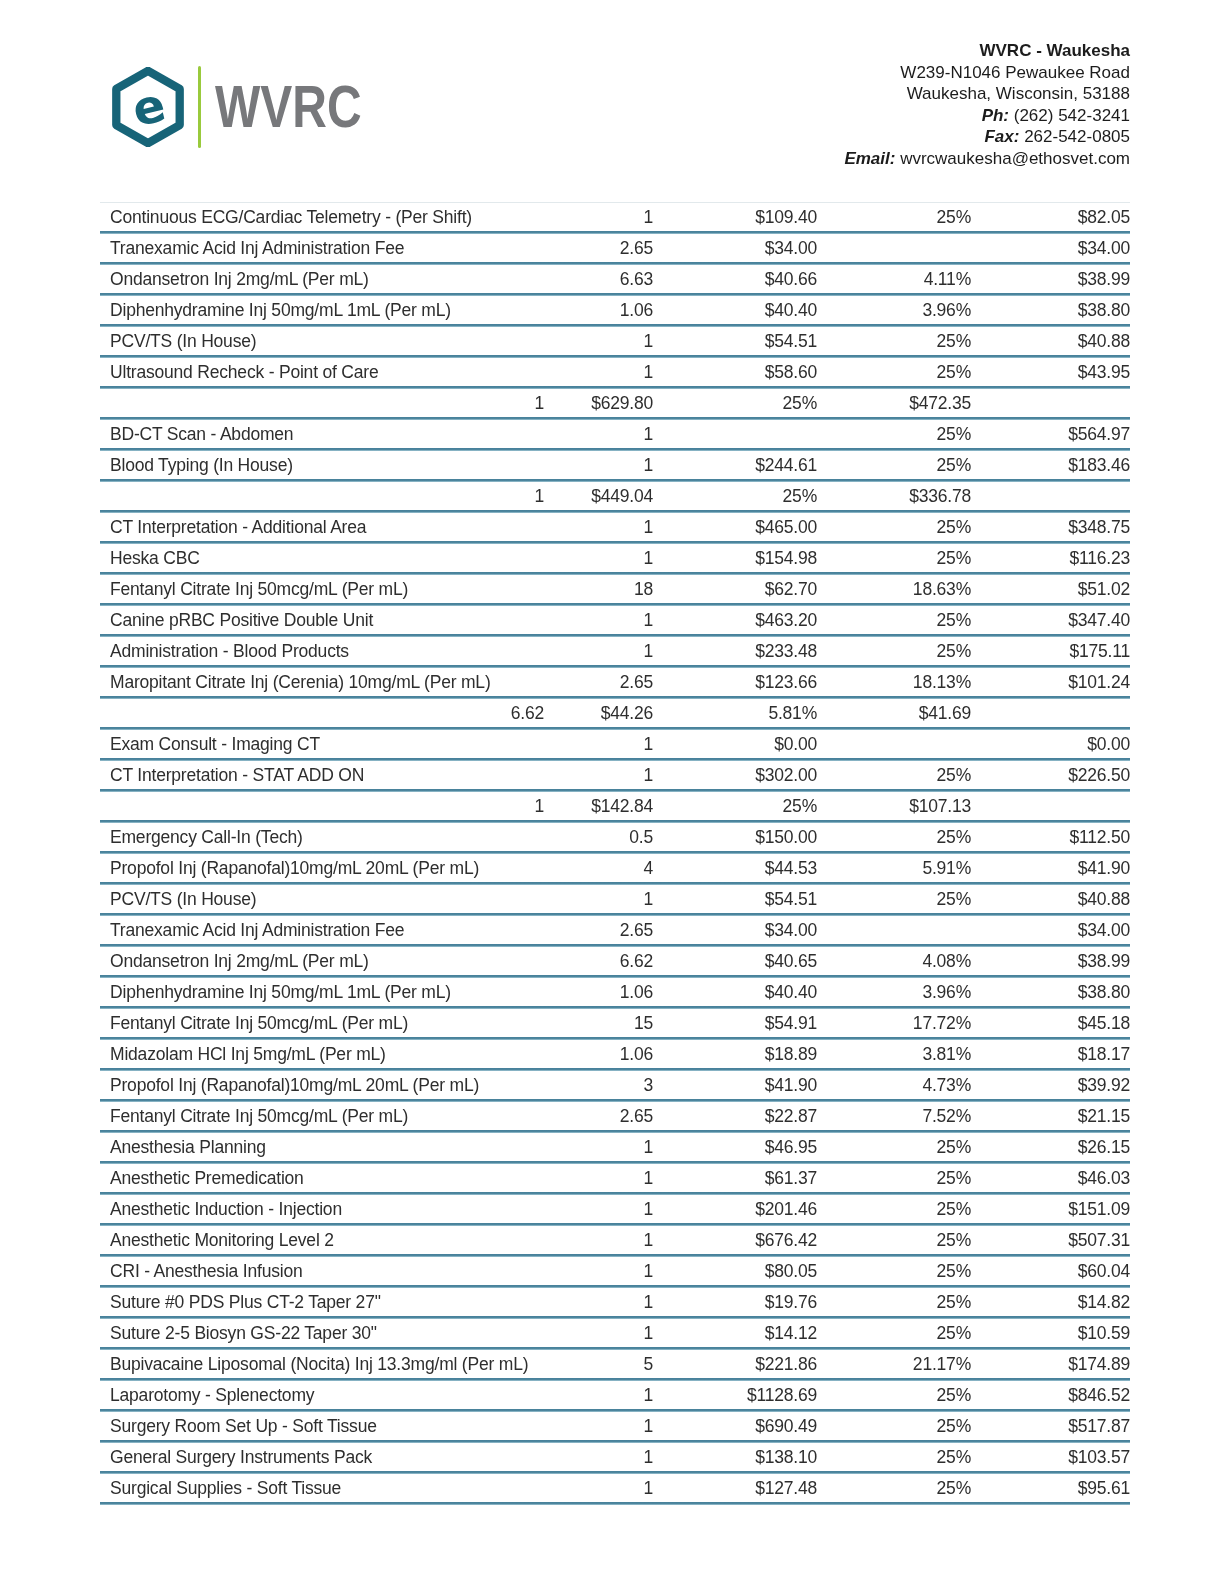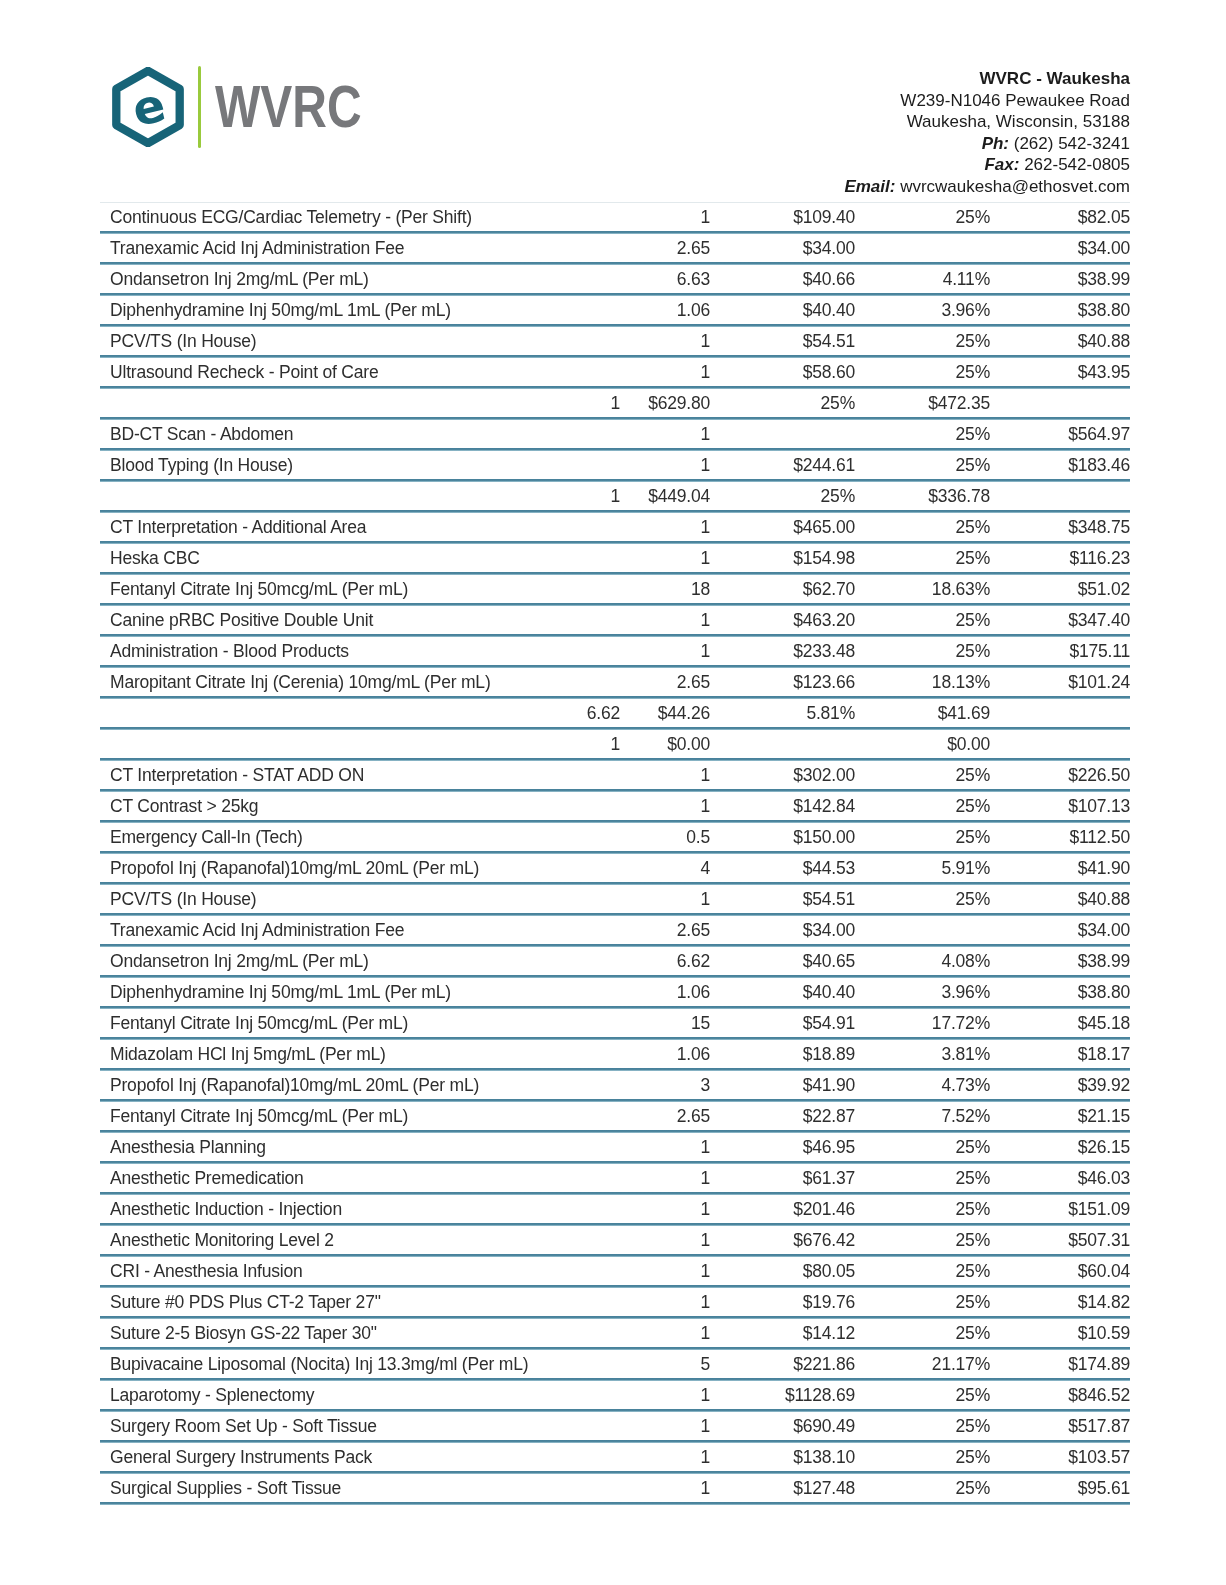--- a/index.html
+++ b/index.html
@@ -31,40 +31,40 @@
     transform: scaleX(0.80);
     transform-origin: left center;
     line-height: 1;
   }
 
   .contact {
     position: absolute; right: 96px; top: 40px;
     text-align: right;
     font-size: 17px; line-height: 21.5px;
     color: #1c1c1c;
-    margin-top: 28px;
   }
   .contact .line b { font-weight: 700; font-style: italic; }
   .contact .clinic-name { font-weight: 700; }
 
   
   .items {
     position: absolute; left: 100px; top: 202px;
     width: 1030px;
   }
   .table-top-rule { height: 1px; background: #e2e9ec; }
   .row {
     display: grid;
     grid-template-columns: 1fr 90px 145px 135px 140px;
     align-items: center;
     height: 28px;
     font-size: 17.5px;
     letter-spacing: -0.2px;
     color: #2e2e2e;
     white-space: nowrap;
+    gap: 19px;
   }
   .cell-desc  { text-align: left; padding-left: 10px; overflow: hidden; }
   .cell-num   { text-align: right; }
   .divider {
     height: 3px;
     background: linear-gradient(180deg, #47809a 0%, #4d869e 55%, #a8ccd9 100%);
   }
 </style>
 </head>
 <body>
@@ -238,38 +238,38 @@
 
   <div class="row">
     <div class="cell-num">6.62</div>
     <div class="cell-num">$44.26</div>
     <div class="cell-num">5.81%</div>
     <div class="cell-num">$41.69</div>
   </div>
   <div class="divider"></div>
 
   <div class="row">
+    <div class="cell-desc">Exam Consult - Imaging CT</div>
     <div class="cell-num">1</div>
     <div class="cell-num">$0.00</div>
     <div class="cell-num"></div>
     <div class="cell-num">$0.00</div>
   </div>
   <div class="divider"></div>
 
   <div class="row">
     <div class="cell-desc">CT Interpretation - STAT ADD ON</div>
     <div class="cell-num">1</div>
     <div class="cell-num">$302.00</div>
     <div class="cell-num">25%</div>
     <div class="cell-num">$226.50</div>
   </div>
   <div class="divider"></div>
 
   <div class="row">
-    <div class="cell-desc">CT Contrast &gt; 25kg</div>
     <div class="cell-num">1</div>
     <div class="cell-num">$142.84</div>
     <div class="cell-num">25%</div>
     <div class="cell-num">$107.13</div>
   </div>
   <div class="divider"></div>
 
   <div class="row">
     <div class="cell-desc">Emergency Call-In (Tech)</div>
     <div class="cell-num">0.5</div>

